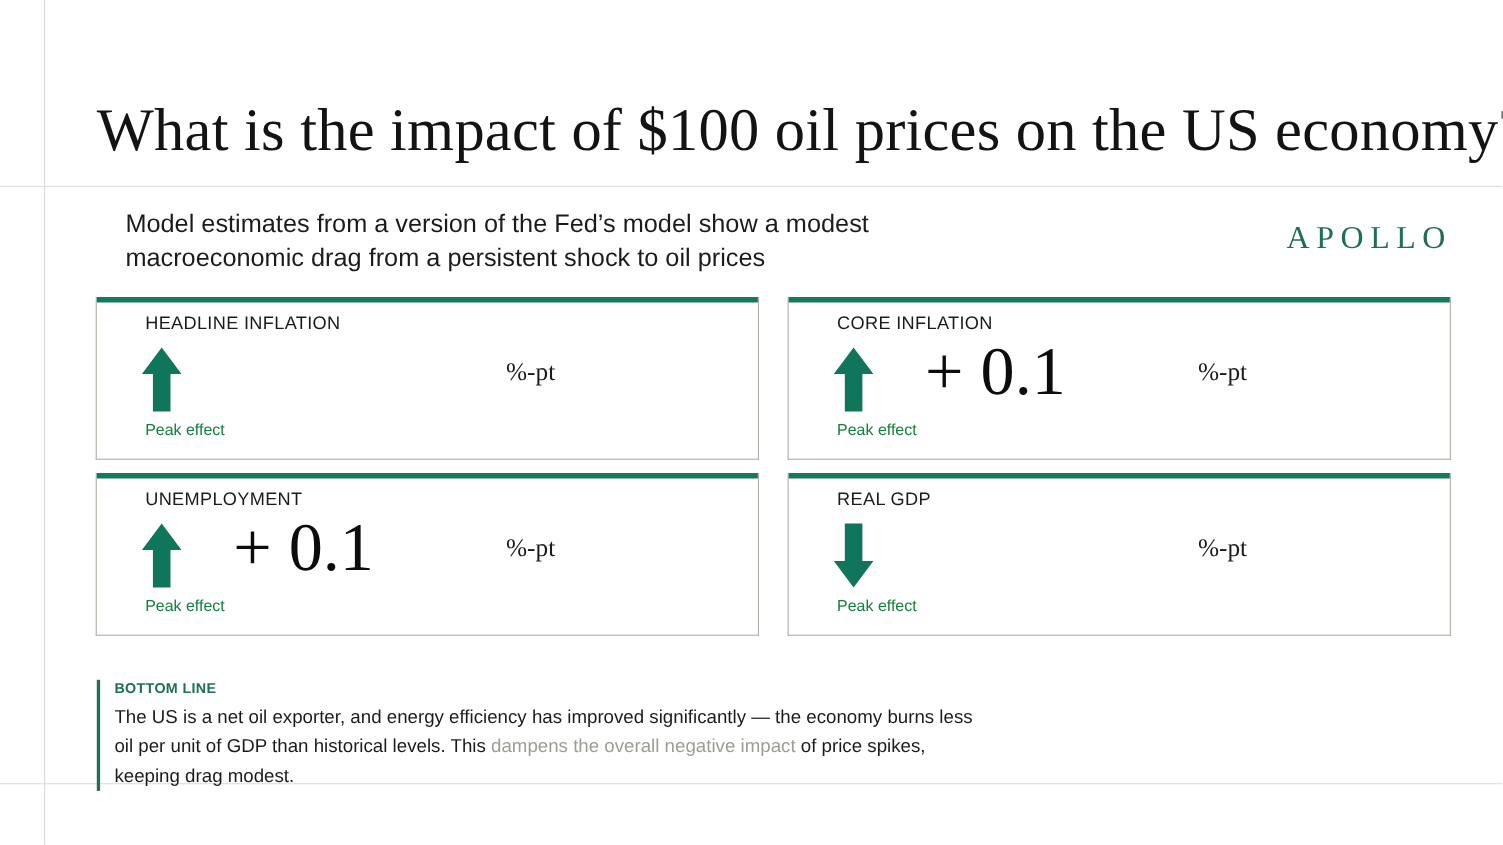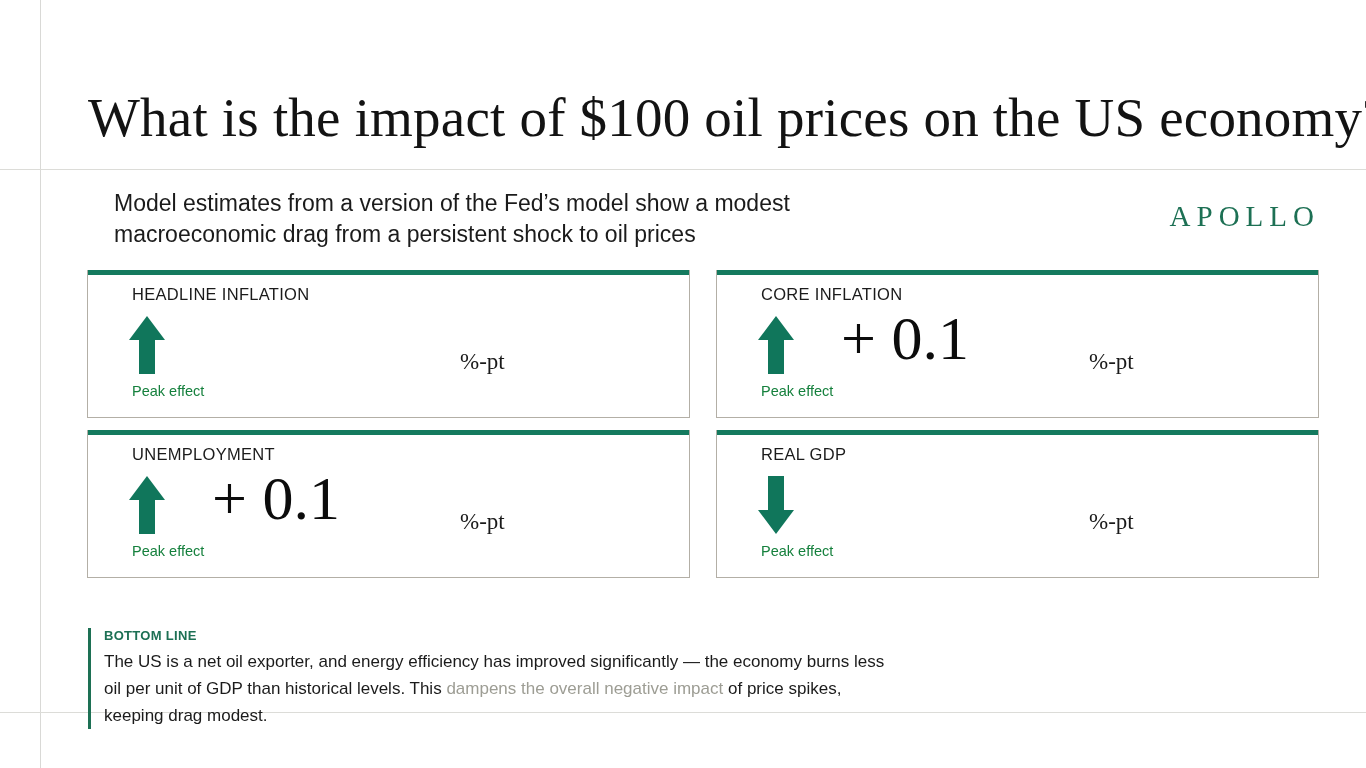--- a/index.html
+++ b/index.html
@@ -131,40 +131,38 @@
     color: #0c0c0c;
     white-space: nowrap;
   }
   .card-unit {
     position: absolute;
     left: 372px;
     top: 55px;
     font-family: "Liberation Serif", "DejaVu Serif", serif;
     font-size: 23px;
     color: #1a1a1a;
-    margin-top: 24px;
   }
   .card-caption {
     position: absolute;
     left: 44px;
     top: 113px;
     font-size: 14.5px;
     color: #15803d;
   }
 
   
   .bottomline {
     position: absolute;
     left: 88px;
     top: 618px;
     width: 980px;
     padding-left: 13px;
     border-left: 3px solid #1d7054;
     box-sizing: border-box;
-    margin-top: 10px;
   }
   .bl-kicker {
     font-size: 13px;
     font-weight: bold;
     color: #1d7054;
     letter-spacing: 0.3px;
     margin-bottom: 5px;
   }
   .bl-body {
     font-size: 17px;

